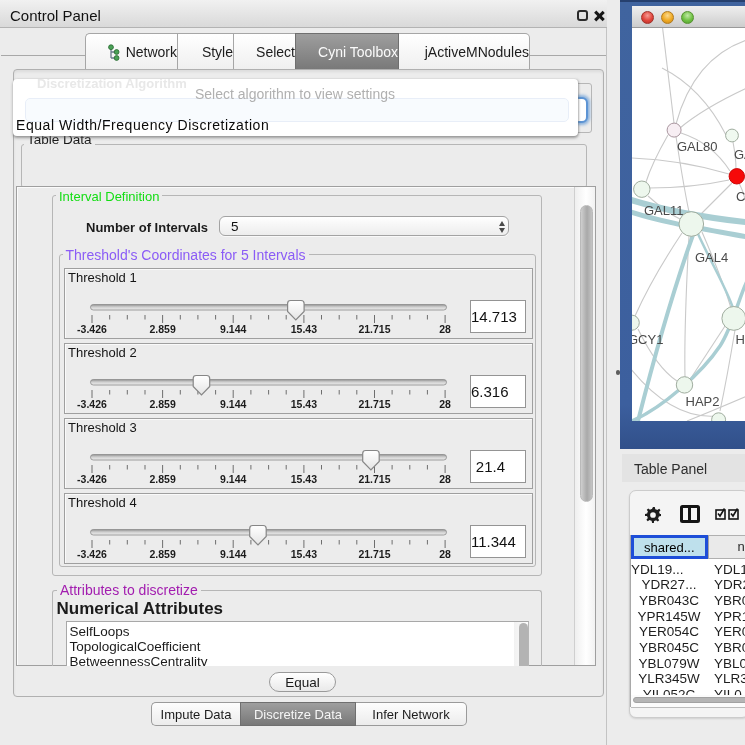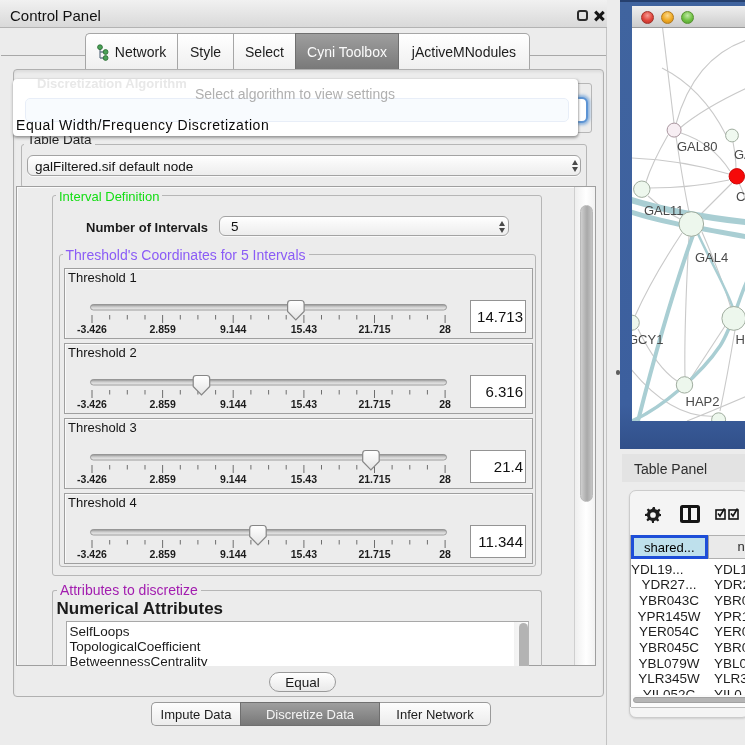--- a/index.html
+++ b/index.html
@@ -1,26 +1,26 @@
 <!DOCTYPE html>
 <html><head><meta charset="utf-8"><style>
 *{margin:0;padding:0;box-sizing:border-box}
 html,body{width:745px;height:745px;overflow:hidden}
 #s{position:relative;width:745px;height:745px;background:#ececec;font-family:"Liberation Sans",sans-serif;color:#1b1b1b}
 .a{position:absolute}
 .gt{position:absolute;background:#ececec;padding:0 3px;font-size:13px;line-height:14px}
-.tb{border:1px solid #a6a6a6;background:linear-gradient(#ffffff,#efefef);font-size:14px;color:#1c1c1c;display:flex;align-items:center;justify-content:center;height:38px}
+.tb{border:1px solid #a6a6a6;background:linear-gradient(#ffffff,#efefef);font-size:14px;color:#1c1c1c;display:flex;align-items:center;justify-content:flex-end;height:38px}
 .tbs{background:linear-gradient(#9e9e9e,#787878);color:#fbfbfb;border:1px solid #6f6f6f}
 .cbx{position:absolute;background:linear-gradient(#ffffff,#f7f7f7 40%,#ededed);border:1px solid #a3a3a3;border-radius:6px;font-size:13.5px;box-shadow:0 1px 0 rgba(255,255,255,.7)}
 .arr{position:absolute;width:0;height:0;border-left:4px solid transparent;border-right:4px solid transparent}
 .au{border-bottom:5px solid #4a4a4a}
 .ad{border-top:5px solid #4a4a4a}
 .tbox{position:absolute;border:1px solid #9f9f9f;background:#ececec;box-shadow:inset 1px 1px 0 rgba(255,255,255,.75)}
 .tlab{position:absolute;font-size:13px;font-weight:normal;color:#151515;line-height:15px}
-.vfld{position:absolute;left:470px;width:56px;height:33px;background:#fff;border:1px solid #949494;font-size:15px;line-height:31px;text-align:right;padding-right:2px;color:#111}
+.vfld{position:absolute;left:470px;width:56px;height:33px;background:#fff;border:1px solid #949494;font-size:15px;line-height:31px;text-align:right;padding-right:20px;color:#111}
 .btab{font-size:13px;display:flex;align-items:center;justify-content:center;height:24px;border:1px solid #9a9a9a;background:linear-gradient(#fdfdfd,#ececec);color:#1c1c1c}
 </style></head><body>
 <div id="s">
 
 <div class="a" id="leftwin" style="left:0;top:0;width:607px;height:745px;background:#ececec;border-right:1px solid #c3c3c3">
 
   <div class="a" style="left:0;top:0;width:607px;height:28px;background:linear-gradient(#f1f1f1,#d9d9d9);border-bottom:1px solid #b3b3b3"></div>
   <div class="a" style="left:10px;top:7px;font-size:15px;color:#111">Control Panel</div>
   <div class="a" style="left:577px;top:10px;width:10.5px;height:10.5px;border:2px solid #2b2b2b;border-radius:3px"></div>
   <div class="a" style="left:594px;top:10px;width:11px;height:11px">
@@ -54,25 +54,20 @@
 
   <div class="a" id="popup" style="z-index:10;left:13px;top:79px;width:564.5px;height:57px;background:#fff;border-radius:4px;box-shadow:0 2px 3px rgba(90,90,90,.55),1px 0 2px rgba(120,120,120,.35);overflow:hidden">
     <div class="a" style="left:24px;top:-2px;font-size:13px;font-weight:bold;color:#e8e8e8;line-height:13px">Discretization Algorithm</div>
     <div class="a" style="left:12px;top:19px;width:544px;height:24px;border:1px solid #e8eef8;border-radius:5px;background:rgba(242,247,253,.55)"></div>
     <div class="a" style="left:0;top:7px;width:564px;text-align:center;font-size:14px;color:#b0b0b0">Select algorithm to view settings</div>
     <div class="a" style="left:3px;top:38px;font-size:14px;letter-spacing:0.55px;color:#0a0a0a">Equal Width/Frequency Discretization</div>
   </div>
 
   <div class="a" style="left:21px;top:144px;width:566px;height:44px;border:1px solid #b6b6b6;border-radius:3px"></div>
   <div class="gt" style="left:24px;top:131.5px;background:#ececec;font-size:13.5px;line-height:15px">Table Data</div>
-  <div class="cbx" style="left:27px;top:155px;width:554px;height:21px">
-    <div class="a" style="left:7px;top:2.5px;color:#111">galFiltered.sif default node</div>
-    <div class="arr au" style="left:544px;top:4px;border-left-width:3.5px;border-right-width:3.5px"></div>
-    <div class="arr ad" style="left:544px;top:11px;border-left-width:3.5px;border-right-width:3.5px"></div>
-  </div>
 
   <div class="a" style="left:15.5px;top:186px;width:580px;height:480px;border:1px solid #9f9f9f;background:#ececec;box-shadow:inset 1px 1px 0 rgba(255,255,255,.8)"></div>
 
   <div class="a" style="left:574px;top:187px;width:21px;height:478px;background:linear-gradient(90deg,#efefef,#ffffff 55%,#f2f2f2);border-left:1px solid #cfcfcf"></div>
   <div class="a" style="left:579.5px;top:205px;width:13.5px;height:297px;border-radius:7px;background:linear-gradient(90deg,#cfcfcf,#a9a9a9 55%,#c4c4c4);border:1px solid #bababa"></div>
 
   <div id="scrollcontent">
 
     <div class="a" style="left:52px;top:195px;width:490px;height:381px;border:1px solid #b6b6b6;border-radius:3px"></div>
     <div class="gt" style="left:56px;top:189.5px;color:#12dd12;font-size:13px;line-height:14px">Interval Definition</div>
@@ -259,21 +254,21 @@
       <div class="a" style="left:2.5px;top:31.5px;font-size:13.5px">BetweennessCentrality</div>
       <div class="a" style="left:447px;top:0;width:16px;height:45px;background:linear-gradient(90deg,#f1f1f1,#ffffff)"></div>
       <div class="a" style="left:452px;top:0.5px;width:9px;height:60px;background:#b3b3b3;border-radius:4.5px"></div>
     </div>
   </div>
 
   <div class="a" style="left:269px;top:672px;width:67px;height:20px;border:1px solid #9a9a9a;border-radius:10px;background:linear-gradient(#ffffff,#e9e9e9);display:flex;align-items:center;justify-content:center;font-size:13.5px;color:#1a1a1a">Equal</div>
 
   <div class="a" style="left:151px;top:702px;display:flex">
     <div class="btab" style="width:89px;border-radius:5px 0 0 5px;border-right:none">Impute Data</div>
-    <div class="btab" style="width:140px;background:linear-gradient(#9e9e9e,#787878);color:#f5f5f5;border-color:#6f6f6f">Discretize Data</div>
+    <div class="btab" style="width:116px;background:linear-gradient(#9e9e9e,#787878);color:#f5f5f5;border-color:#6f6f6f">Discretize Data</div>
     <div class="btab" style="width:111px;border-left:none;border-radius:0 5px 5px 0">Infer Network</div>
   </div>
 </div>
 
 <div class="a" id="rightside" style="left:608px;top:0;width:137px;height:745px;background:#ececec">
 
   <div class="a" style="left:8px;top:370px;width:4px;height:5px;background:#5d5d5d;border-radius:2px"></div>
 
   <div class="a" style="left:12px;top:2px;width:125px;height:447px;background:linear-gradient(#40649f,#3c5f9e 90%,#31508a)"></div>
   <div class="a" style="left:12px;top:0;width:125px;height:2px;background:#26406e"></div>

